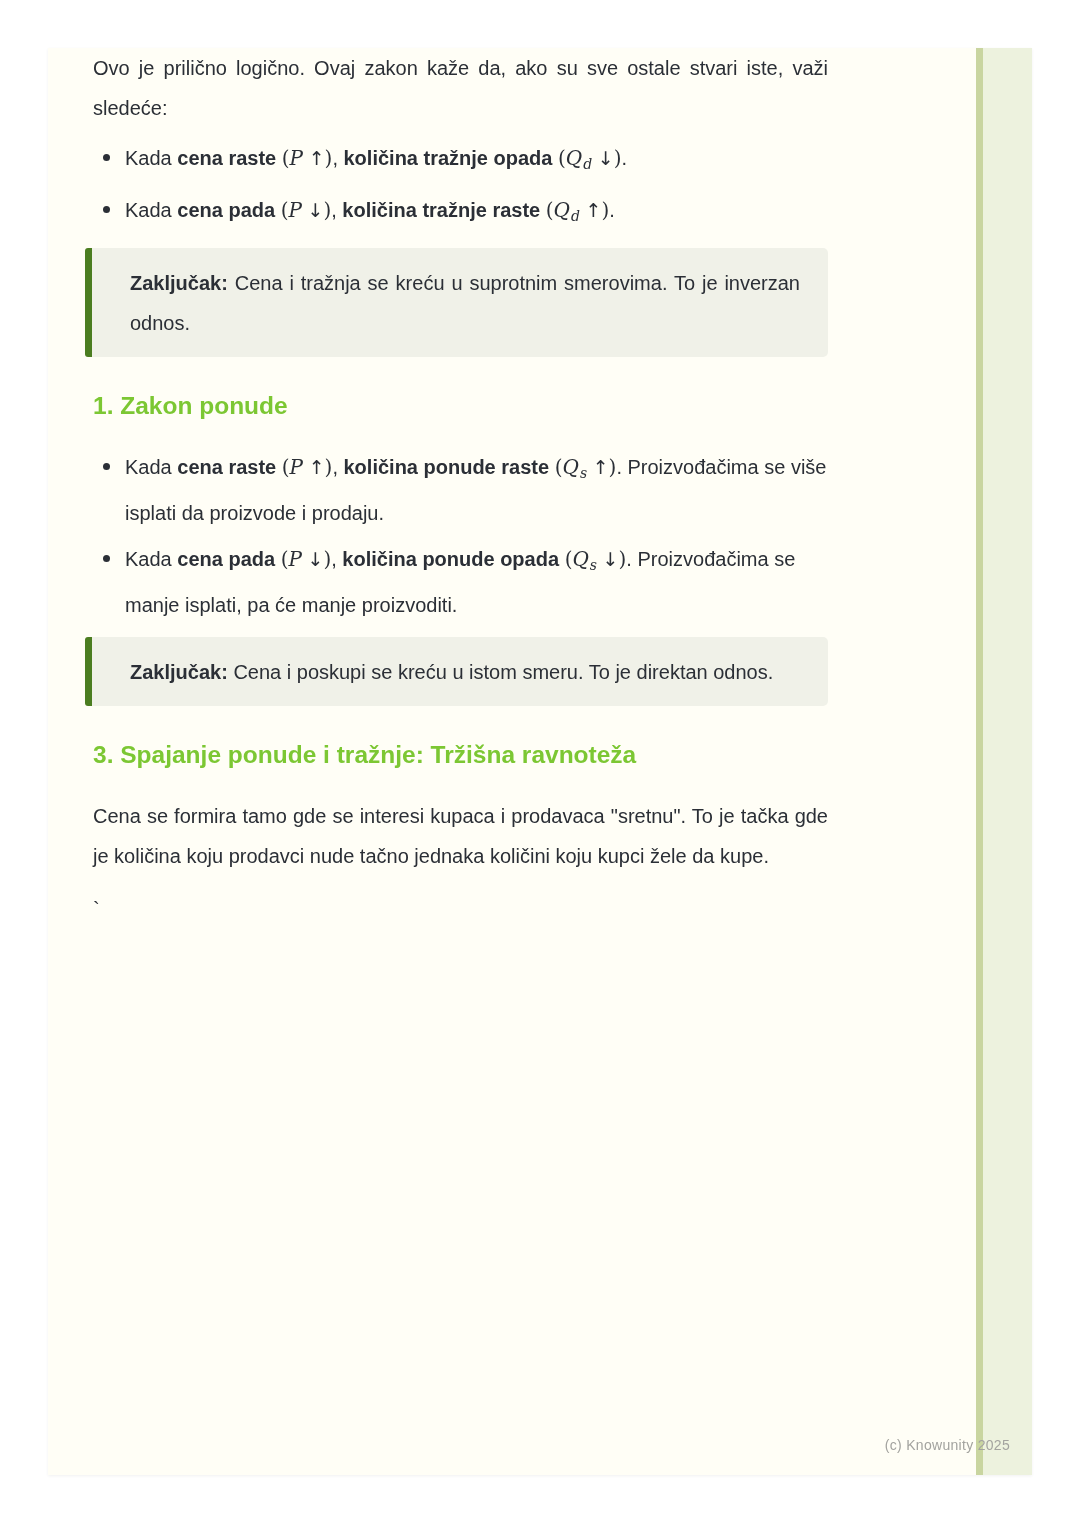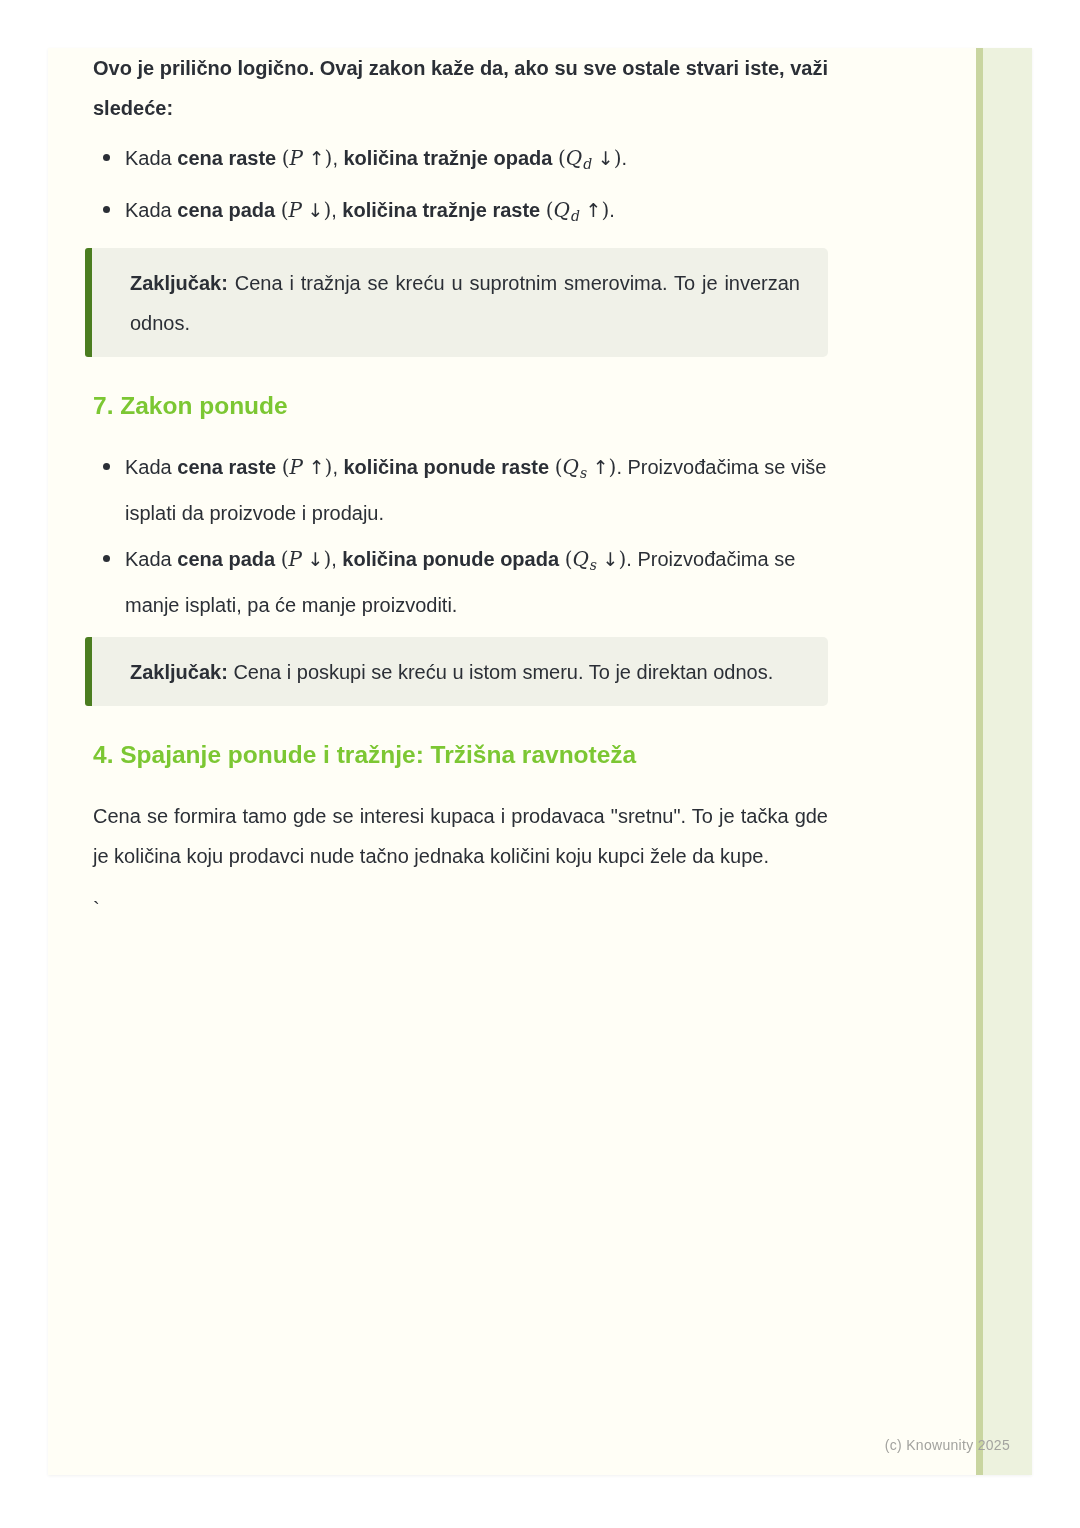--- a/index.html
+++ b/index.html
@@ -36,21 +36,21 @@
     border-left:7px solid var(--stripe-edge);
   }
   .content{
     position:absolute;
     left:45px;top:0;
     width:735px;
     font-size:20px;
     line-height:40px;
   }
   .para{ text-align:justify; }
-  .intro-para{ margin-bottom:10px;font-weight:bold; }
+  .intro-para{ margin-bottom:10px; }
   .lead-para{ margin-bottom:13px; }
   .primer-para{ margin-bottom:15px; text-align:justify; }
   .body-para{ margin-bottom:13px; text-align:justify; }
   .blist{
     list-style:none;
     margin:0 0 12px 0;
   }
   .bitem{
     position:relative;
     padding-left:32px;
@@ -110,34 +110,34 @@
     <ul class="blist">
       <li class="bitem"><span>Kada </span><span class="seg-b">cena raste</span><span> </span><span class="seg-mr">(</span><span class="seg-mv">P</span><span> </span><span class="seg-ar">↑</span><span class="seg-mr">)</span><span>, </span><span class="seg-b">količina tražnje opada</span><span> </span><span class="seg-mr">(</span><span class="seg-mv">Q</span><span class="seg-ms">d</span><span> </span><span class="seg-ar">↓</span><span class="seg-mr">)</span><span>.</span></li>
       <li class="bitem"><span>Kada </span><span class="seg-b">cena pada</span><span> </span><span class="seg-mr">(</span><span class="seg-mv">P</span><span> </span><span class="seg-ar">↓</span><span class="seg-mr">)</span><span>, </span><span class="seg-b">količina tražnje raste</span><span> </span><span class="seg-mr">(</span><span class="seg-mv">Q</span><span class="seg-ms">d</span><span> </span><span class="seg-ar">↑</span><span class="seg-mr">)</span><span>.</span></li>
     </ul>
 
 
     <div class="callout">
       <p><span class="seg-b">Zaključak:</span><span> Cena i tražnja se kreću u suprotnim smerovima. To je inverzan odnos.</span></p>
     </div>
 
-    <h2 class="sec-heading">7. Zakon ponude</h2>
+    <h2 class="sec-heading">1. Zakon ponude</h2>
 
 
     <ul class="blist">
       <li class="bitem"><span>Kada </span><span class="seg-b">cena raste</span><span> </span><span class="seg-mr">(</span><span class="seg-mv">P</span><span> </span><span class="seg-ar">↑</span><span class="seg-mr">)</span><span>, </span><span class="seg-b">količina ponude raste</span><span> </span><span class="seg-mr">(</span><span class="seg-mv">Q</span><span class="seg-ms">s</span><span> </span><span class="seg-ar">↑</span><span class="seg-mr">)</span><span>. Proizvođačima se više isplati da proizvode i prodaju.</span></li>
       <li class="bitem"><span>Kada </span><span class="seg-b">cena pada</span><span> </span><span class="seg-mr">(</span><span class="seg-mv">P</span><span> </span><span class="seg-ar">↓</span><span class="seg-mr">)</span><span>, </span><span class="seg-b">količina ponude opada</span><span> </span><span class="seg-mr">(</span><span class="seg-mv">Q</span><span class="seg-ms">s</span><span> </span><span class="seg-ar">↓</span><span class="seg-mr">)</span><span>. Proizvođačima se manje isplati, pa će manje proizvoditi.</span></li>
     </ul>
 
 
     <div class="callout">
       <p><span class="seg-b">Zaključak:</span><span> Cena i poskupi se kreću u istom smeru. To je direktan odnos.</span></p>
     </div>
 
-    <h2 class="sec-heading">4. Spajanje ponude i tražnje: Tržišna ravnoteža</h2>
+    <h2 class="sec-heading">3. Spajanje ponude i tražnje: Tržišna ravnoteža</h2>
 
     <p class="para body-para">Cena se formira tamo gde se interesi kupaca i prodavaca "sretnu". To je tačka gde je količina koju prodavci nude tačno jednaka količini koju kupci žele da kupe.</p>
 
     <p class="stray-line">`</p>
 
   </div>
 </div>
 
 <div class="footer">(c) Knowunity 2025</div>
 

